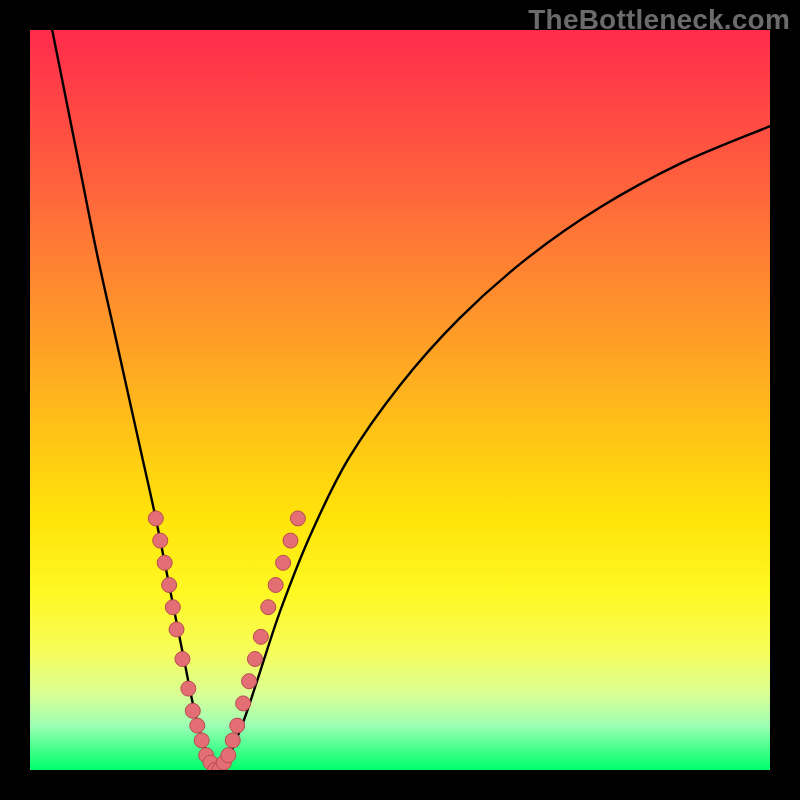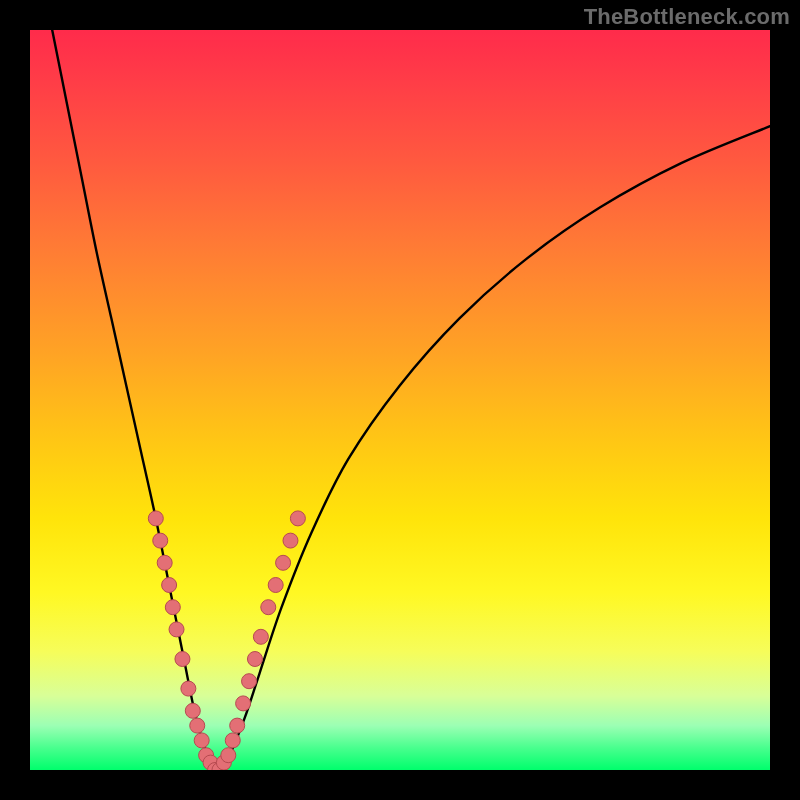--- a/index.html
+++ b/index.html
@@ -47,21 +47,21 @@
       #9cffb4 94%,
       #49ff8e 97%,
       #00ff6c 100%
     );
   }
   .watermark {
     position: absolute;
     top: 4px;
     right: 10px;
     font-family: Arial, Helvetica, sans-serif;
-    font-size: 22px;
+    font-size: 28px;
     font-weight: 600;
     color: #6b6b6b;
     letter-spacing: 0.2px;
     user-select: none;
   }
   svg.curve {
     position: absolute;
     left: 0;
     top: 0;
     width: 100%;

